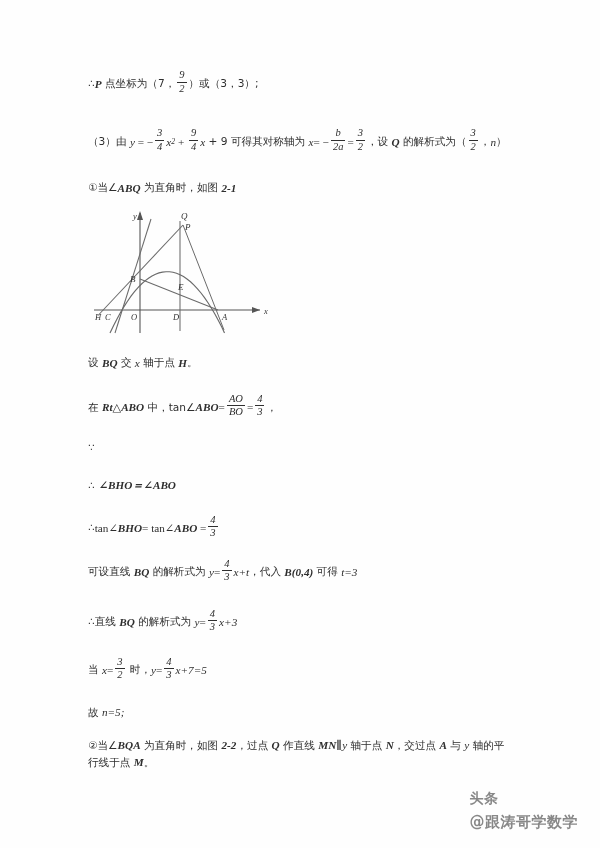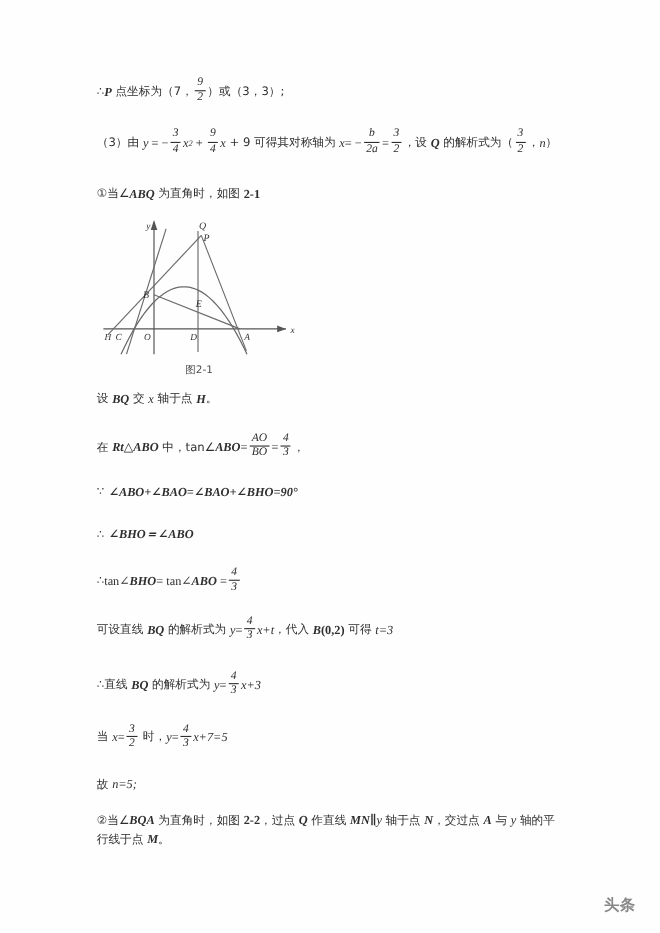--- a/index.html
+++ b/index.html
@@ -36,21 +36,21 @@
     color: #2e2e2e;
     display: flex;
     align-items: center;
     flex-wrap: wrap;
     white-space: pre;
   }
   .line.block { display: block; white-space: normal; }
 
   .it { font-style: italic; }
   .bi { font-style: italic; font-weight: bold; }
-  .bd { font-weight: bold; }
+  .bd { font-weight: bold; font-style: italic; }
   .sup { font-size: 0.68em; vertical-align: super; }
   .cn { font-family: "DejaVu Sans", "Liberation Sans", sans-serif; font-size: 10.6px; font-style: normal; }
 
   
   .frac {
     display: inline-flex;
     flex-direction: column;
     align-items: center;
     vertical-align: middle;
     margin: 0 2px;
@@ -58,21 +58,21 @@
     top: -0.15em;
     line-height: 1;
   }
   .frac .num { padding: 0 2px 1px 2px; font-size: 10.5px; }
   .frac .den { padding: 1px 2px 0 2px; font-size: 10.5px; border-top: 1px solid #2e2e2e; }
 
   .sp { display: inline-block; width: 4px; }
 
   
   .r1  { margin-top: 0px;  }
-  .r2  { margin-top: 23px; }
+  .r2  { margin-top: 34px; }
   .r3  { margin-top: 26px; }
   .r4  { margin-top: 12px; }
   .r5  { margin-top: 24px; }
   .r6  { margin-top: 20px; }
   .r7  { margin-top: 22px; }
   .r8  { margin-top: 22px; }
   .r9  { margin-top: 20px; }
   .r10 { margin-top: 26px; }
   .r11 { margin-top: 24px; }
   .r12 { margin-top: 22px; }
@@ -211,21 +211,20 @@
         <text x="93" y="16" font-family="Liberation Serif, serif" font-size="9" font-style="italic" fill="#333">Q</text>
         <text x="97" y="27" font-family="Liberation Serif, serif" font-size="9" font-style="italic" fill="#333">P</text>
         <text x="42" y="79" font-family="Liberation Serif, serif" font-size="9" font-style="italic" fill="#333">B</text>
         <text x="90" y="87" font-family="Liberation Serif, serif" font-size="9" font-style="italic" fill="#333">E</text>
         <text x="7" y="117" font-family="Liberation Serif, serif" font-size="8.5" font-style="italic" fill="#333">H</text>
         <text x="17" y="117" font-family="Liberation Serif, serif" font-size="8.5" font-style="italic" fill="#333">C</text>
         <text x="43" y="117" font-family="Liberation Serif, serif" font-size="8.5" font-style="italic" fill="#333">O</text>
         <text x="85" y="117" font-family="Liberation Serif, serif" font-size="8.5" font-style="italic" fill="#333">D</text>
         <text x="134" y="117" font-family="Liberation Serif, serif" font-size="8.5" font-style="italic" fill="#333">A</text>
       </svg>
-      <div class="fig-caption">图2-1</div>
     </div>
 
     <div class="line r4">
       <span class="cn">设 </span>
       <span class="bi">BQ</span>
       <span class="cn"> 交 </span>
       <span class="it">x</span>
       <span class="cn"> 轴于点 </span>
       <span class="bi">H</span>
       <span class="cn">。</span>
@@ -245,21 +244,20 @@
       <span class="frac">
         <span class="num it">4</span>
         <span class="den it">3</span>
       </span>
       <span class="cn">，</span>
     </div>
 
     <div class="line r6">
       <span class="cn">∵</span>
       <span class="sp"></span>
-      <span class="bi">∠ABO+∠BAO=∠BAO+∠BHO=90°</span>
     </div>
 
     <div class="line r7">
       <span class="cn">∴</span>
       <span class="sp"></span>
       <span class="bi">∠BHO＝∠ABO</span>
     </div>
 
     <div class="line r8">
       <span class="cn">∴</span>
@@ -281,21 +279,21 @@
       <span class="it">y</span>
       <span>=</span>
       <span class="frac">
         <span class="num it">4</span>
         <span class="den it">3</span>
       </span>
       <span class="it">x</span>
       <span class="it">+t</span>
       <span class="cn">，代入 </span>
       <span class="bi">B</span>
-      <span class="bd">(0,2)</span>
+      <span class="bd">(0,4)</span>
       <span class="cn"> 可得 </span>
       <span class="it">t</span>
       <span class="it">=3</span>
     </div>
 
     <div class="line r10">
       <span class="cn">∴</span>
       <span class="cn">直线 </span>
       <span class="bi">BQ</span>
       <span class="cn"> 的解析式为 </span>
@@ -335,15 +333,16 @@
     </div>
 
     <div class="line block r13">
       <span class="cn">②</span><span class="cn">当∠</span><span class="bi">BQA</span><span class="cn"> 为直角时，如图 </span><span class="bd">2-2</span><span class="cn">，过点 </span><span class="bi">Q</span><span class="cn"> 作直线 </span><span class="bi">MN</span><span class="bi">∥</span><span class="it">y</span><span class="cn"> 轴于点 </span><span class="bi">N</span><span class="cn">，交过点 </span><span class="bi">A</span><span class="cn"> 与 </span><span class="it">y</span><span class="cn"> 轴的平行线于点 </span><span class="bi">M</span><span class="cn">。</span>
     </div>
 
   </div>
 
   <div class="footer">
     <span class="brand">头条</span>
+    <span class="handle">@跟涛哥学数学</span>
   </div>
 
 </div>
 
 </body></html>

